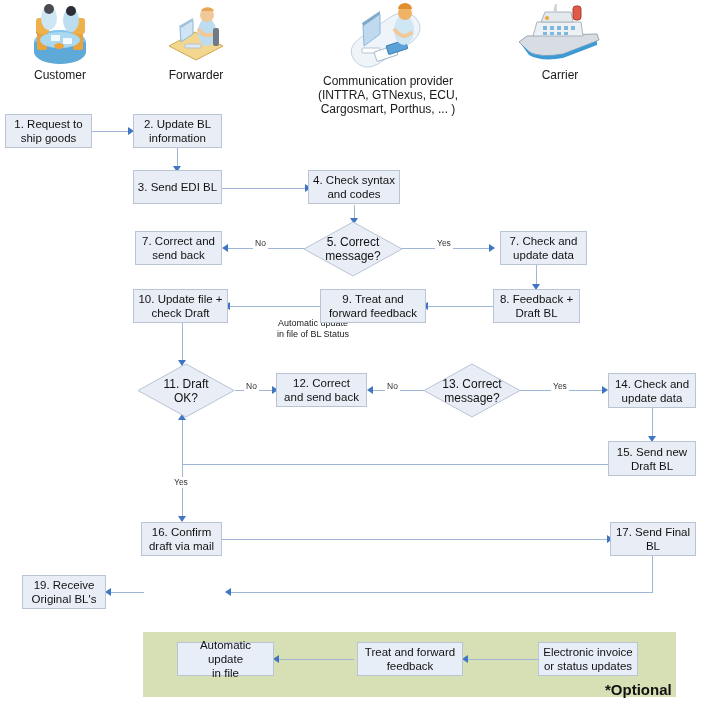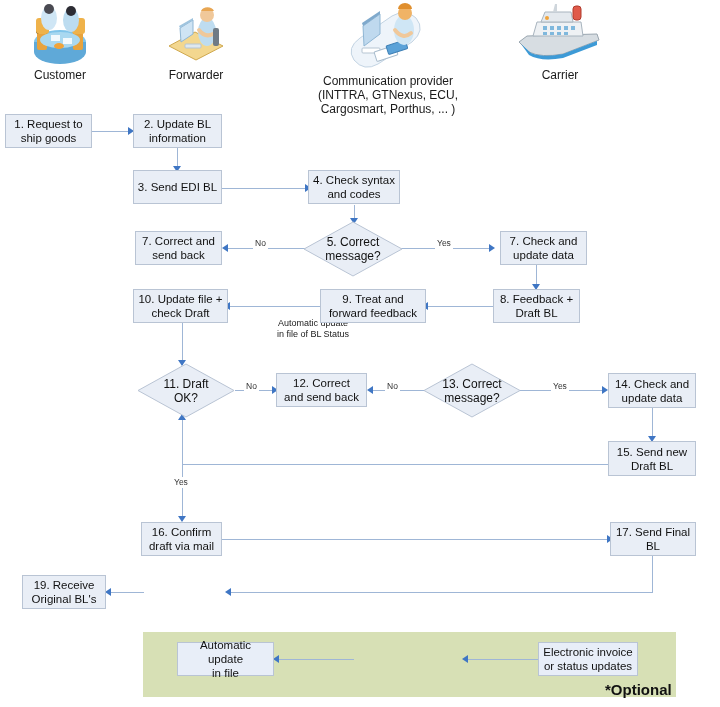--- a/index.html
+++ b/index.html
@@ -438,20 +438,26 @@
   <div class="conn h" style="left:277px; top:659px; width:77px;"></div>
   <div class="arrow left" style="left:273px; top:655px;"></div>
 
   <div class="node green-child" style="left:177px; top:642px; width:97px; height:34px;">
     <span>
       <span>Automatic update</span><br>
       <span>in file</span>
     </span>
   </div>
 
+  <div class="node green-child" style="left:357px; top:642px; width:106px; height:34px;">
+    <span>
+      <span>Treat and forward</span><br>
+      <span>feedback</span>
+    </span>
+  </div>
 
   <div class="node green-child" style="left:538px; top:642px; width:100px; height:34px;">
     <span>
       <span>Electronic invoice</span><br>
       <span>or status updates</span>
     </span>
   </div>
 
   <div id="optional-note" style="left:605px; top:681px;">*Optional</div>
 

